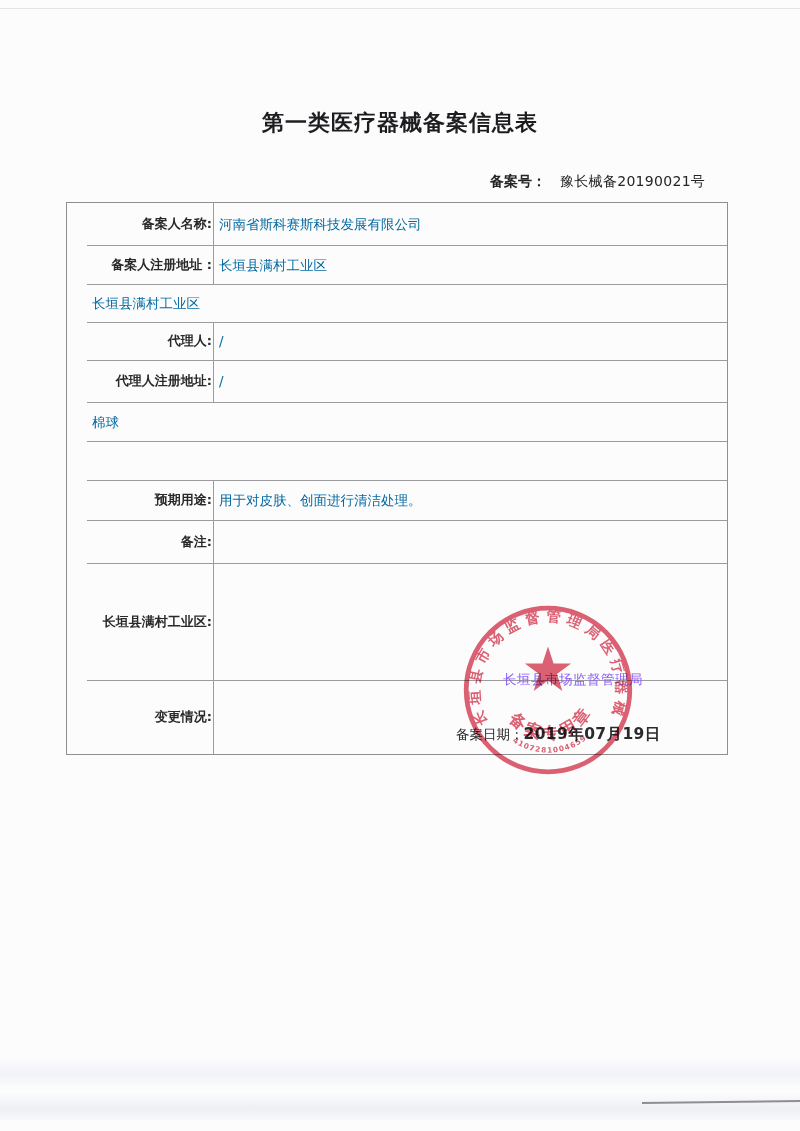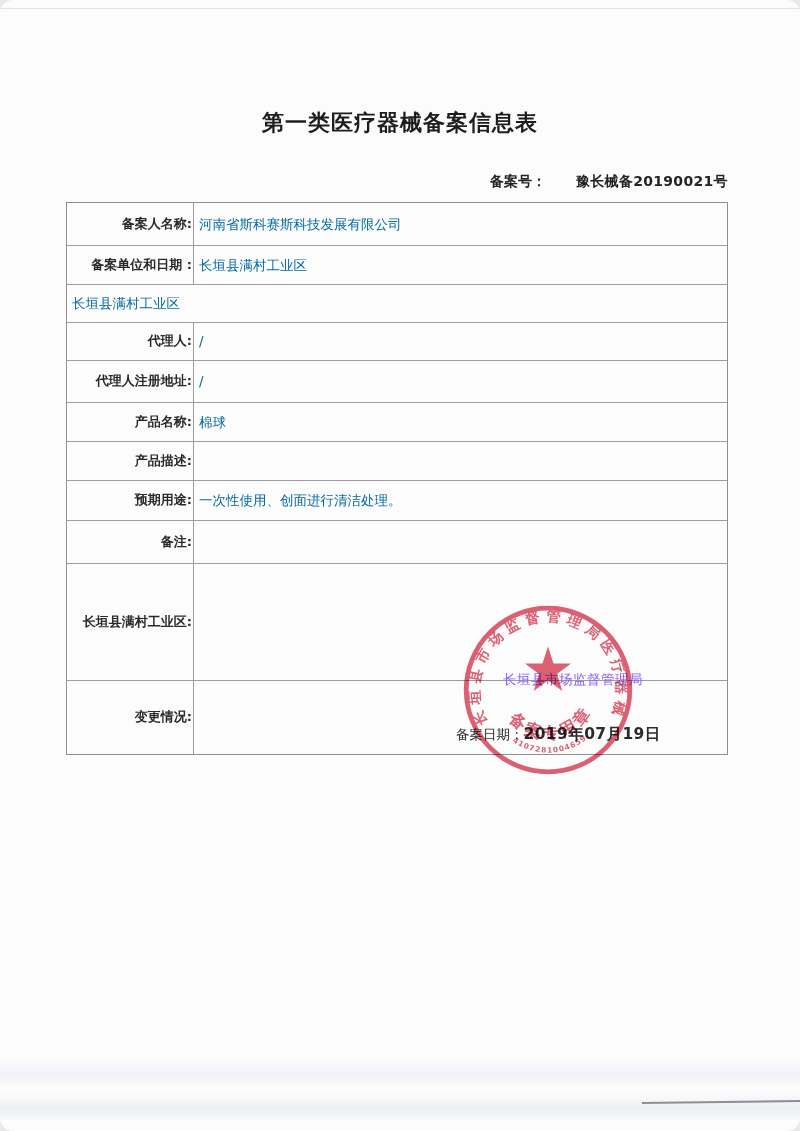--- a/index.html
+++ b/index.html
@@ -7,47 +7,46 @@
     background:#e9e9ec;
     font-family:"DejaVu Sans","Liberation Sans",sans-serif;
   }
   .page{
     position:relative;
     width:800px;height:1131px;
     margin:0 auto;
     background:#fcfcfd;
     overflow:hidden;
     color:#2b2b2b;
-    border-radius:13px;
   }
   
   .scan-top-line{position:absolute;left:0;top:8px;width:100%;height:1px;background:#e4e4e8;}
   .scan-band-1{position:absolute;left:0;top:1058px;width:100%;height:28px;background:linear-gradient(#fcfcfd,#f1f2f8 60%,#fcfcfd);}
   .scan-band-2{position:absolute;left:0;top:1094px;width:100%;height:26px;background:linear-gradient(#fbfbfc,#edeff3 55%,#f8f8fa);}
   .scan-corner-line{position:absolute;right:0;top:1101px;width:158px;height:2px;background:#63636a;opacity:.7;transform:rotate(-0.7deg);}
 
   .doc-title{
     position:absolute;top:108px;left:0;width:100%;
     text-align:center;font-size:22px;font-weight:700;
     letter-spacing:1px;color:#1d1d1f;margin:0;
   }
   .filing-no{
     position:absolute;top:173px;left:490px;
     font-size:14px;font-weight:700;color:#242426;
     white-space:nowrap;
   }
-  .filing-no .fn-value{margin-left:30px;font-weight:700;letter-spacing:.3px;}
+  .filing-no .fn-value{margin-left:14px;font-weight:400;letter-spacing:.3px;}
 
   .info-table{
     position:absolute;left:66px;top:202px;width:662px;
     border:1px solid #8f8f92;
     box-sizing:border-box;
     background:transparent;
   }
-  .trow{display:flex;border-bottom:1px solid #9c9c9f;box-sizing:border-box;}
+  .trow{display:flex;border-bottom:1px solid #9c9c9f;box-sizing:border-box;margin-left:20px;}
   .trow:last-child{border-bottom:none;}
   .tcell{box-sizing:border-box;display:flex;align-items:center;}
   .tlabel{
     width:127px;flex:0 0 127px;
     justify-content:flex-end;text-align:right;
     padding:2px 1px 2px 2px;
     font-size:13px;font-weight:700;color:#29292b;
     border-right:1px solid #9c9c9f;
     line-height:1.25;
   }
@@ -90,44 +89,42 @@
   <div class="filing-no">
     <span class="fn-label">备案号：</span><span class="fn-value">豫长械备20190021号</span>
   </div>
 
   <div class="info-table">
     <div class="trow h43">
       <div class="tcell tlabel">备案人名称:</div>
       <div class="tcell tvalue">河南省斯科赛斯科技发展有限公司</div>
     </div>
     <div class="trow h39">
-      <div class="tcell tlabel">备案单位和日期 :</div>
+      <div class="tcell tlabel">备案人注册地址 :</div>
       <div class="tcell tvalue">长垣县满村工业区</div>
     </div>
     <div class="trow h38">
       <div class="tcell tvalue">长垣县满村工业区</div>
     </div>
     <div class="trow h38">
       <div class="tcell tlabel">代理人:</div>
       <div class="tcell tvalue">/</div>
     </div>
     <div class="trow h42">
       <div class="tcell tlabel">代理人注册地址:</div>
       <div class="tcell tvalue">/</div>
     </div>
     <div class="trow h39">
-      <div class="tcell tlabel">产品名称:</div>
       <div class="tcell tvalue">棉球</div>
     </div>
     <div class="trow h39">
-      <div class="tcell tlabel">产品描述:</div>
     </div>
     <div class="trow h40">
       <div class="tcell tlabel">预期用途:</div>
-      <div class="tcell tvalue">一次性使用、创面进行清洁处理。</div>
+      <div class="tcell tvalue">用于对皮肤、创面进行清洁处理。</div>
     </div>
     <div class="trow h43">
       <div class="tcell tlabel">备注:</div>
       <div class="tcell tvalue"></div>
     </div>
     <div class="trow h117">
       <div class="tcell tlabel">长垣县满村工业区:</div>
       <div class="tcell tvalue"></div>
     </div>
     <div class="trow h73">

